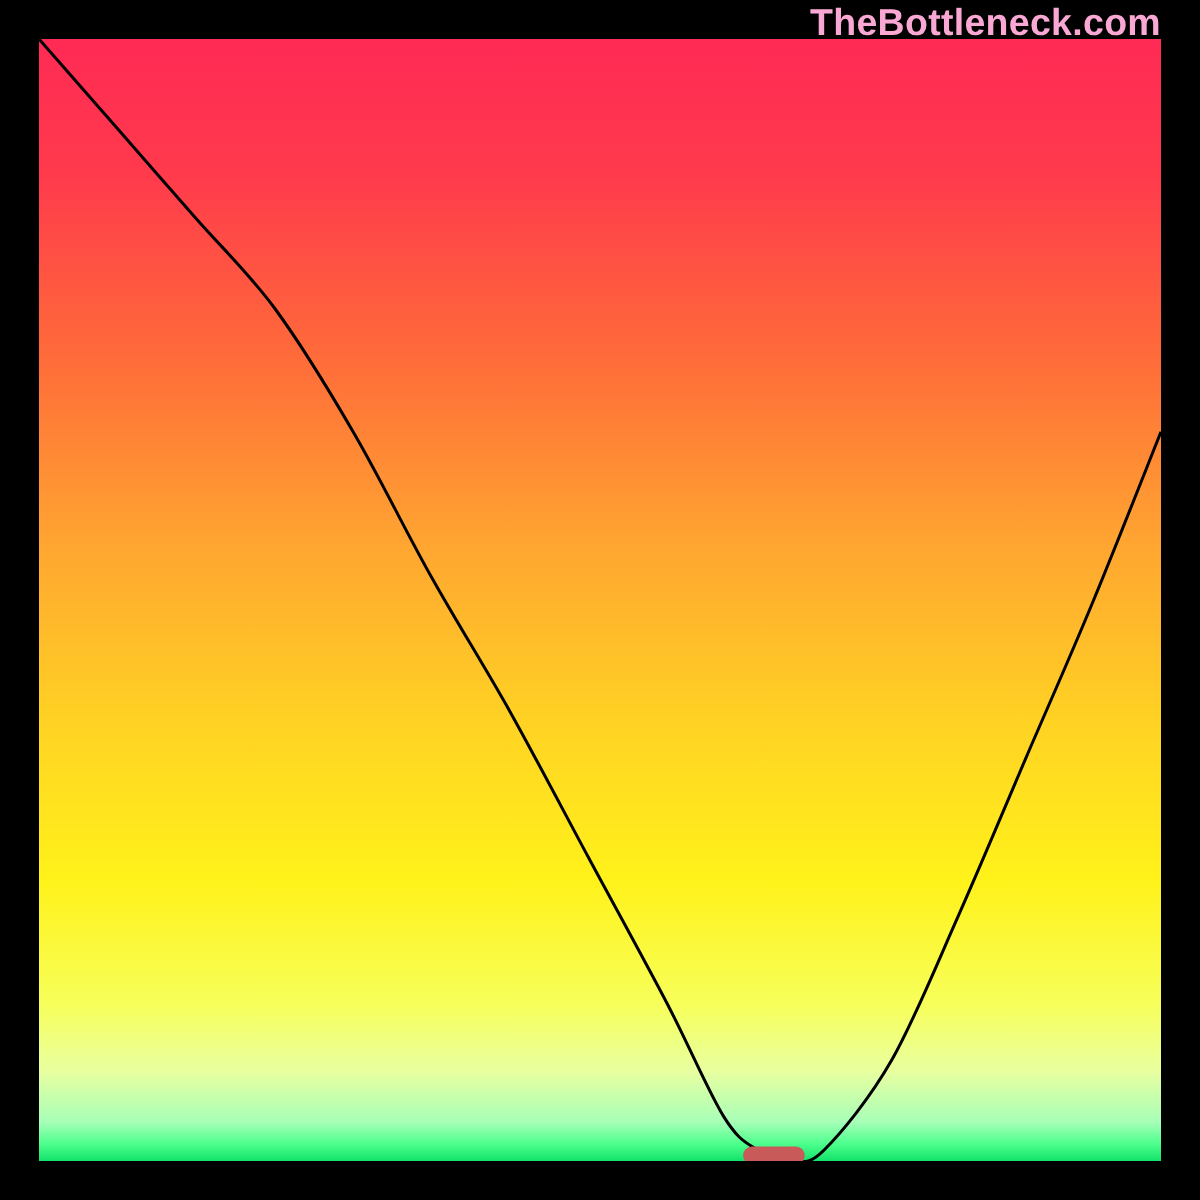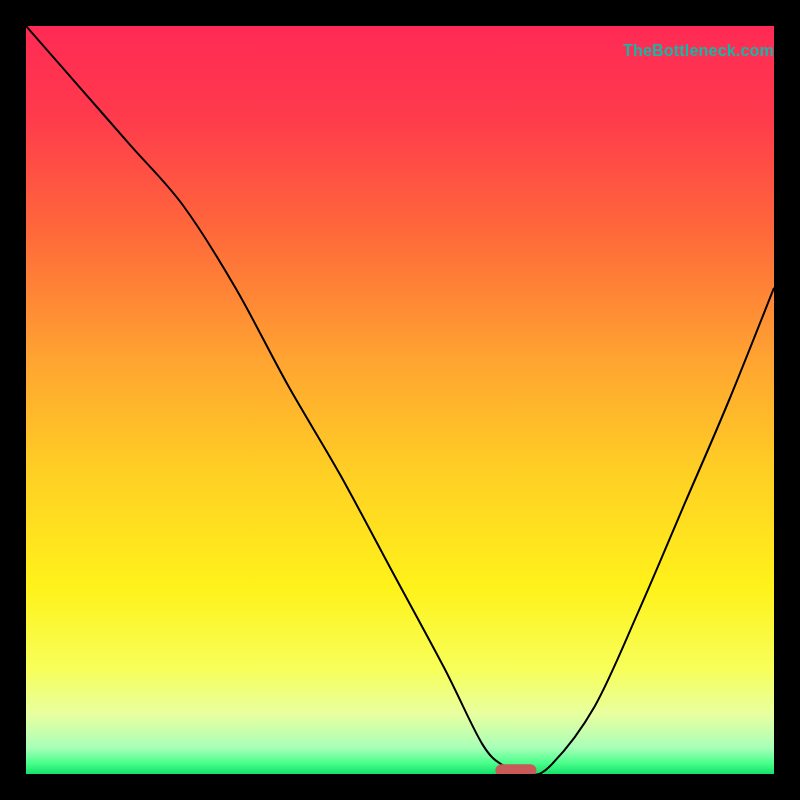--- a/index.html
+++ b/index.html
@@ -32,25 +32,24 @@
     left: 0;
     top: 0;
     width: 100%;
     height: 100%;
   }
   .watermark {
     position: absolute;
     top: 1px;
     right: 26px;
     font-family: Arial, Helvetica, sans-serif;
-    font-size: 16px;
+    font-size: 25px;
     font-weight: 600;
-    color: #14b8a6;
+    color: #f9a8d4;
     letter-spacing: 0.2px;
-    margin-top: 41px;
   }
   .marker {
     fill: #c85a5a;
     stroke: none;
   }
   .curve {
     fill: none;
     stroke: #000;
     stroke-width: 2;
   }

